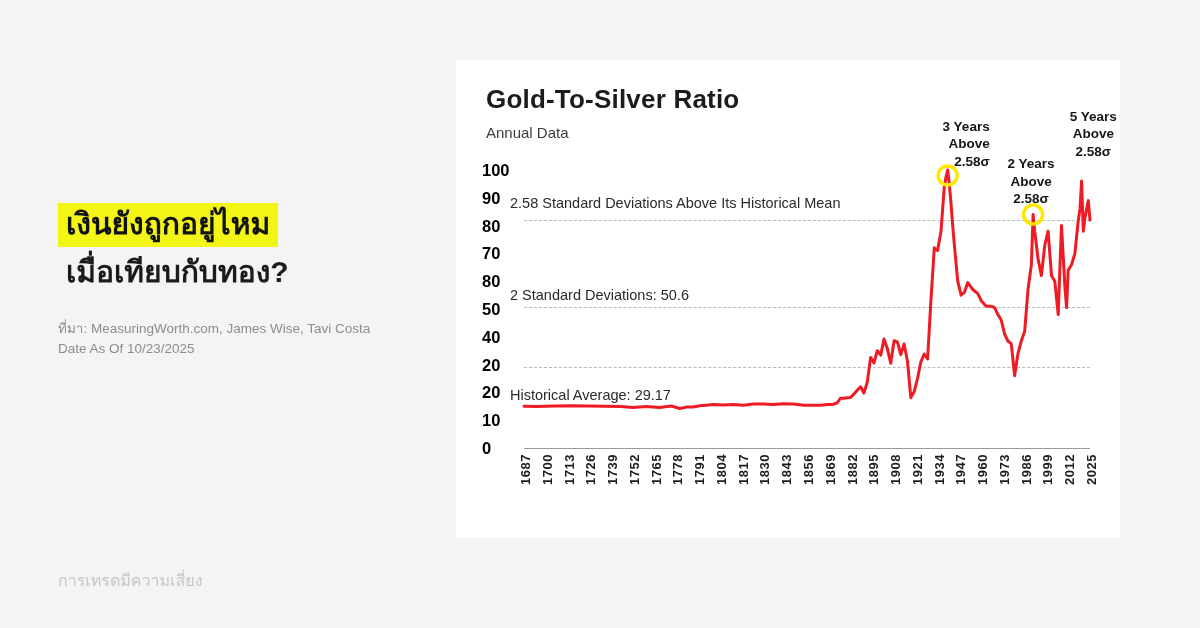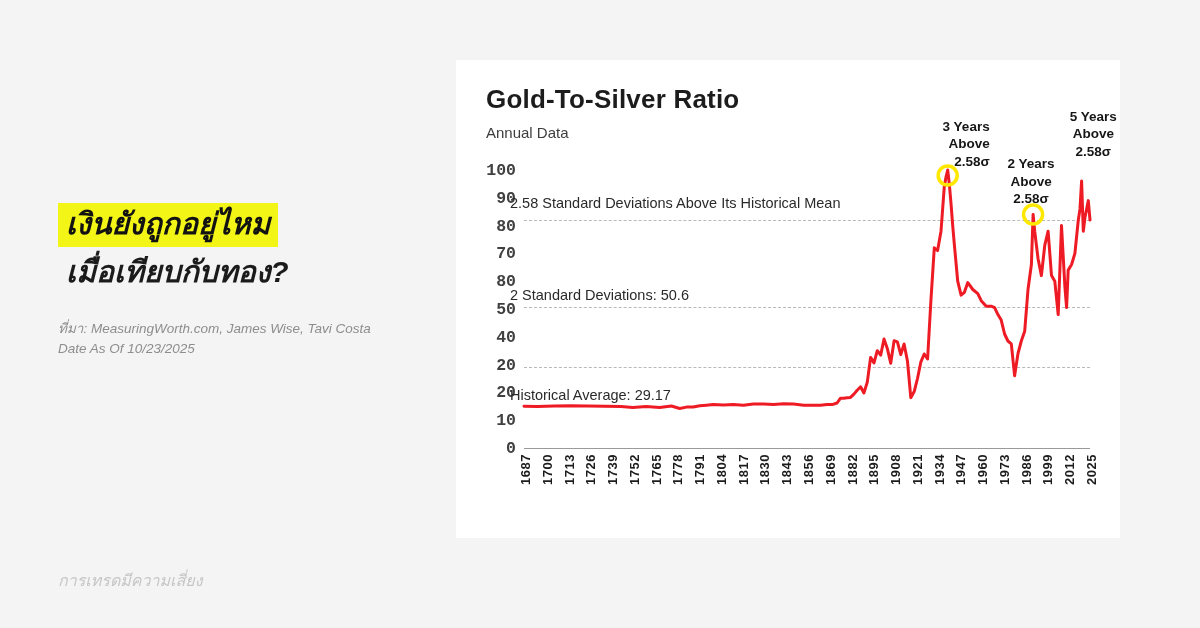--- a/index.html
+++ b/index.html
@@ -6,21 +6,21 @@
   body{
     width:1200px;height:628px;
     background:#f4f4f4;
     font-family:"Liberation Sans","DejaVu Sans",sans-serif;
     overflow:hidden;
     position:relative;
   }
   .stage{position:relative;width:1200px;height:628px;}
 
   
-  .left-panel{position:absolute;left:0;top:0;width:456px;height:560px;font-style:italic;}
+  .left-panel{position:absolute;left:0;top:0;width:456px;height:560px;}
   .headline-wrap{position:absolute;left:58px;top:203px;width:370px;}
   .headline-l1{
     display:inline-block;
     background:#f2f516;
     color:#121212;
     font-size:30px;font-weight:bold;
     line-height:1.25;
     padding:2px 8px 4px 8px;
     letter-spacing:0px;
   }
@@ -60,23 +60,23 @@
     position:absolute;left:68px;top:110px;width:566px;height:278px;
   }
   .axis-line{
     position:absolute;left:68px;top:388px;width:566px;height:1px;
     background:#9a9a9a;
   }
 
   
   .ylab{
     position:absolute;right:0;
-    font-size:16.5px;font-weight:bold;color:#404040;
+    font-size:16.5px;font-weight:bold;color:#000000;
     transform:translateY(-50%);
-    text-align:right;width:34px;font-family:Liberation Mono, monospace;
+    width:34px;
   }
   .ylabels{position:absolute;left:24px;top:110px;width:36px;height:278px;}
 
   
   .gridline{
     position:absolute;left:0;width:566px;height:0;
     border-top:1.5px dashed #b9b9b9;
   }
   .grid-label{
     position:absolute;

